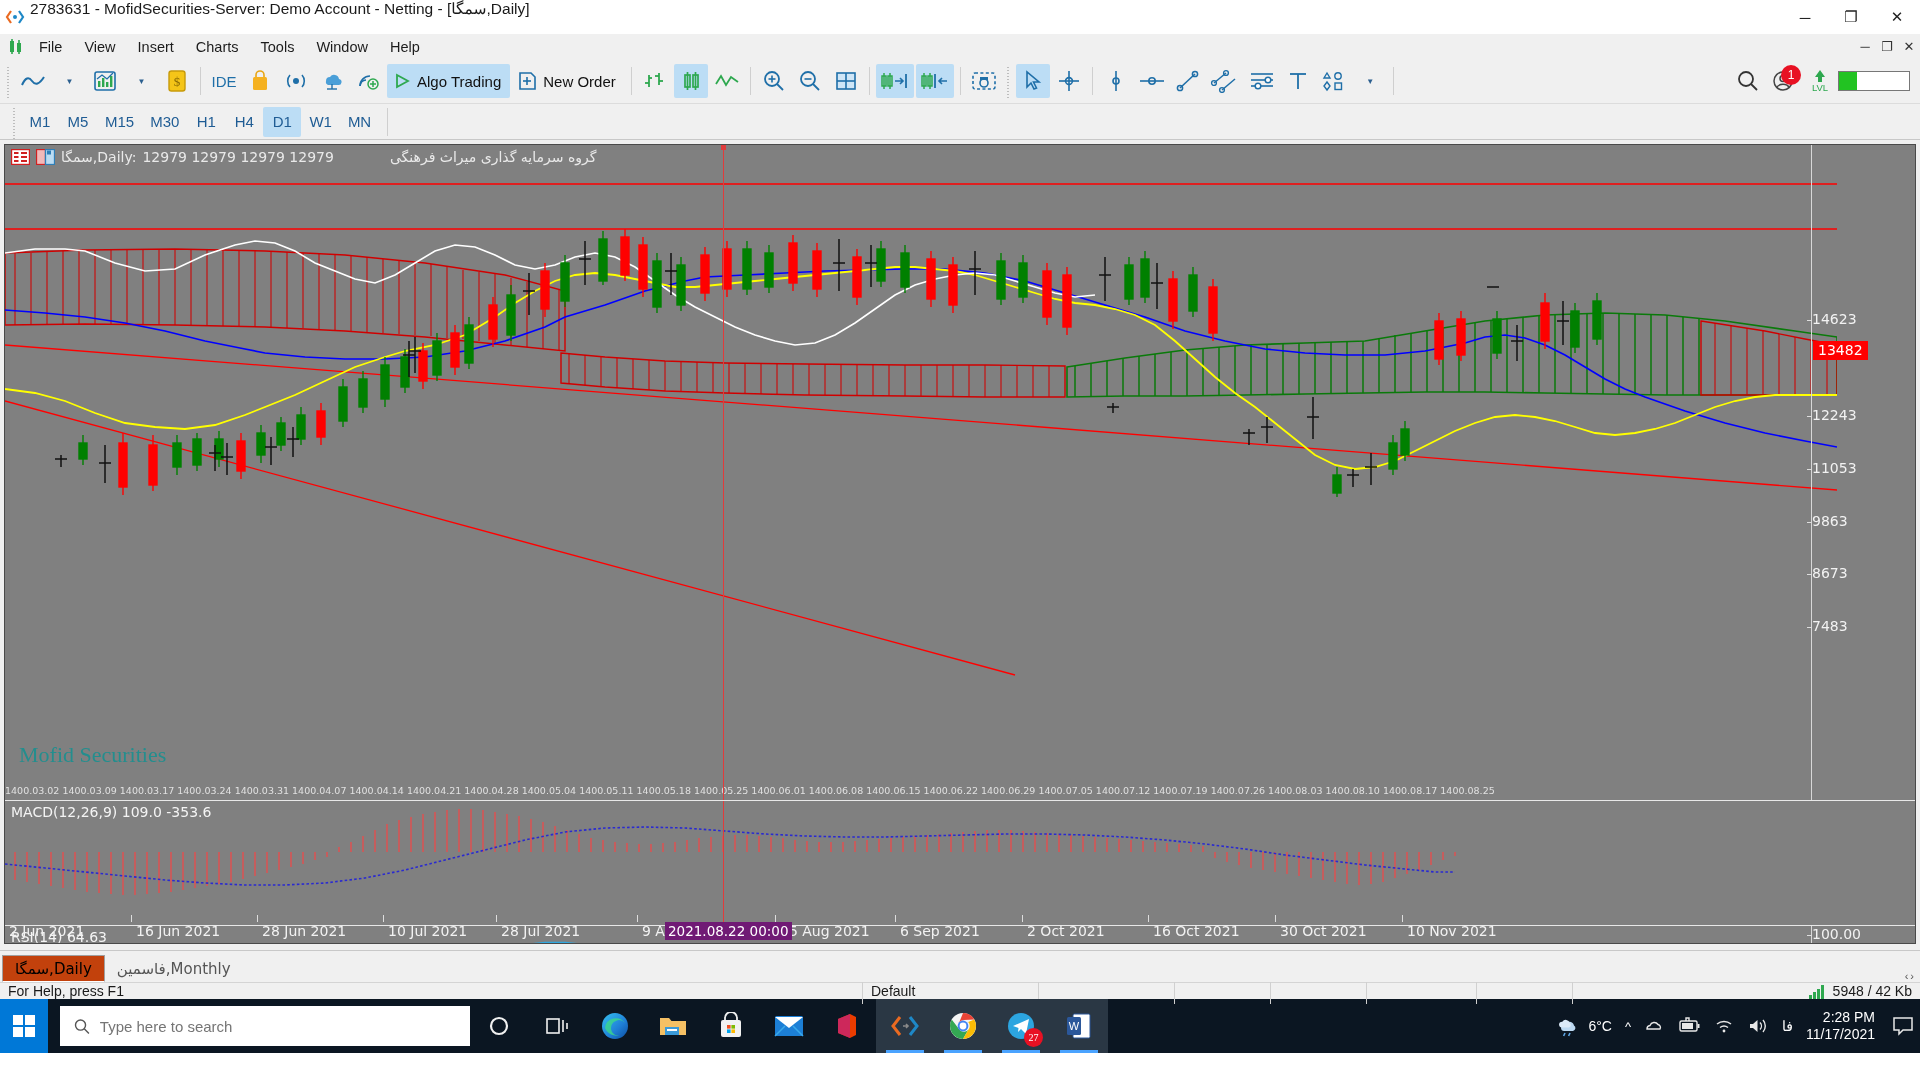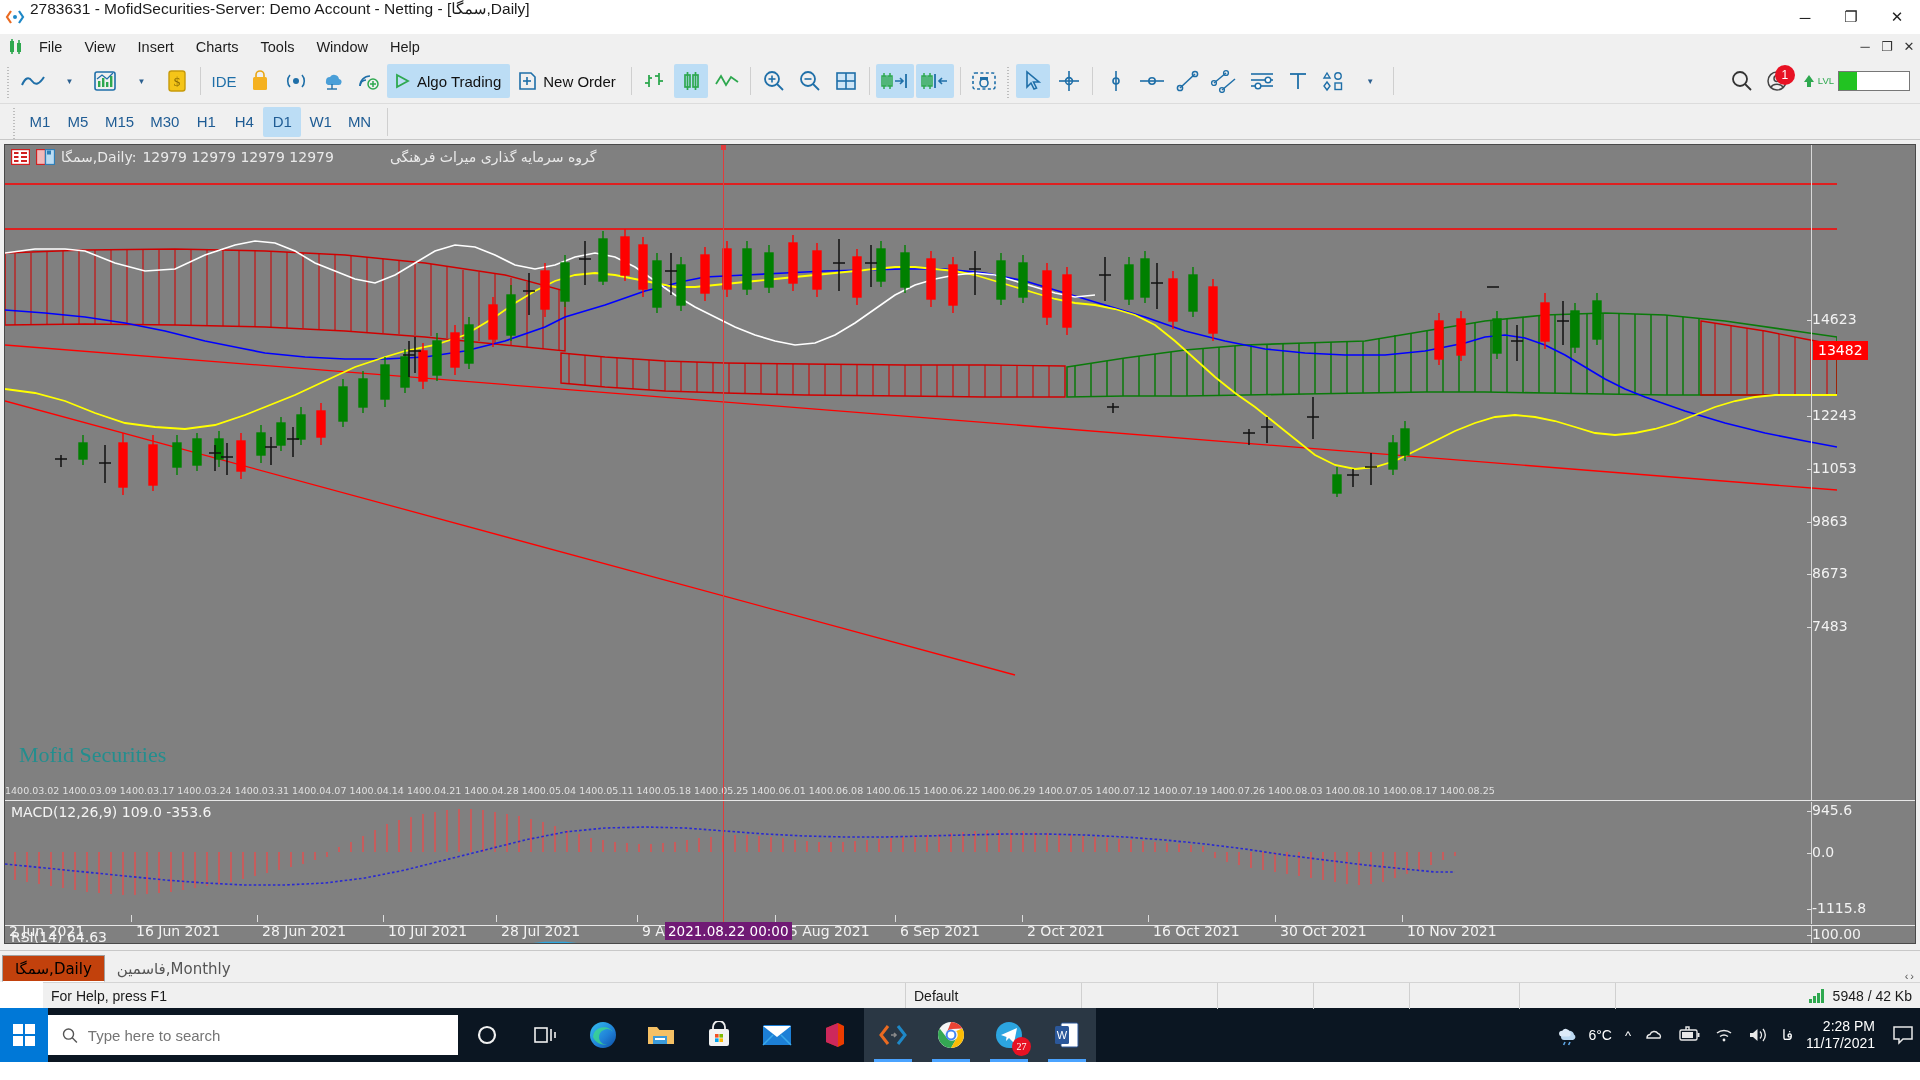--- a/index.html
+++ b/index.html
@@ -104,32 +104,32 @@
   .tabbar { height:32px; background:#f0f0f0; display:flex; align-items:flex-end;
             border-top:1px solid #c8c8c8; padding-left:2px; position:relative; }
   .ctab { height:27px; display:flex; align-items:center; padding:0 12px; font-size:15px;
           color:#555; font-family:"DejaVu Sans", sans-serif; cursor:default; }
   .ctab.active { background:#c2410c; border:1px solid #a0a0a0; border-bottom:1px solid #fff;
                  color:#000; }
   .tabarrows { margin-left:auto; display:flex; align-items:center; gap:2px; padding-right:6px;
                color:#555; font-size:11px; }
 
   
-  .statusbar { height:26px; background:#f0f0f0; display:flex; align-items:center;
-               border-top:1px solid #d4d4d4; font-size:14px; color:#1a1a1a;margin-left:43px; }
+  .statusbar { height:17px; background:#f0f0f0; display:flex; align-items:center;
+               border-top:1px solid #d4d4d4; font-size:14px; color:#1a1a1a; }
   .sb-cell { height:26px; display:flex; align-items:center; padding:0 8px;
              border-left:1px solid #d0d0d0; }
   .sb-first { padding-left:8px; }
 
   
   .taskbar { height:54px; background:#0b1622; display:flex; align-items:center; color:#fff; }
   .startbtn { width:48px; height:54px; background:#0078d7; display:flex;
               align-items:center; justify-content:center; }
   .searchbox { width:410px; height:40px; background:#ffffff; border-radius:0;
-               display:flex; align-items:center; gap:10px; padding:0 14px; margin-left:0; }
+               display:flex; align-items:center; gap:10px; padding:0 14px; margin-left:12px; }
   .searchbox input { border:none; outline:none; font-size:15px; color:#3b3b3b; width:100%;
                      font-family:"Liberation Sans", sans-serif; background:transparent; }
   .tbicon { width:58px; height:54px; display:flex; align-items:center; justify-content:center;
             position:relative; }
   .tbicon.running { background:#2a3744; }
   .tbicon.running::after { content:''; position:absolute; bottom:0; left:10px; right:10px;
                            height:3px; background:#4aa3ff; }
   .tray { margin-left:auto; display:flex; align-items:center; gap:13px; padding-right:6px;
           font-size:14px; }
   .clock { display:flex; flex-direction:column; align-items:flex-end; line-height:1.25;
@@ -429,21 +429,21 @@
     </svg>
   </div>
   <div class="tbtn" style="position:relative;">
     <svg width="26" height="24" viewBox="0 0 26 24">
       <circle cx="12" cy="12" r="9" fill="none" stroke="#444" stroke-width="1.5"></circle>
       <circle cx="12" cy="9.5" r="3" fill="none" stroke="#444" stroke-width="1.5"></circle>
       <path d="M5.5 19 a7 6 0 0 1 13 0" fill="none" stroke="#444" stroke-width="1.5"></path>
     </svg>
     <span class="badge" style="width:20px;height:20px;right:0;top:1px;font-size:12px;">1</span>
   </div>
-  <div class="tbtn" style="flex-direction:row;gap:0;text-align:right;">
+  <div class="tbtn" style="flex-direction:column;gap:0;text-align:right;">
     <svg width="18" height="14" viewBox="0 0 18 14">
         <path d="M9 1 L14 8 H11 V13 H7 V8 H4 Z" fill="#2ea84f"></path>
       </svg>
     <span style="font-size:9.5px;color:#2ea84f;line-height:1;">LVL</span>
   </div>
   <div style="width:72px;height:20px;border:1px solid #777;background:#fff;display:flex;margin-right:10px;">
     <div style="width:18px;background:#22c322;"></div>
   </div>
 </div>
 
@@ -999,25 +999,20 @@
     <polyline points="0,82 20,84 40,86 60,88 80,86 100,82 110,78 120,70 140,64 160,60
                       180,58 200,56 220,56 240,54 260,50 280,46 300,44 320,42 340,40 360,38
                       380,36 400,34 420,32 440,30 460,28 480,26 500,24 520,22 540,20 560,20
                       580,22 600,24 620,27 640,30 660,32 680,34 700,36 720,37 740,38 760,37
                       780,35 800,33 820,32 840,33 860,34 880,34 900,33 920,32 940,32 960,33
                       980,34 1000,34 1020,35 1040,36 1060,38 1080,40 1100,42 1120,44 1140,46
                       1160,48 1180,50 1200,52 1220,54 1240,56 1260,57 1280,58 1300,58 1320,58
                       1340,57 1360,56 1380,54 1400,52 1420,48 1440,44 1450,40 1460,36" fill="none" stroke="#30a8e0" stroke-width="2.4"></polyline>
   </svg>
 
-  <div class="pricecol" style="top:657px;height:122px;">
-    <div class="ptick" style="top:0px;">945.6</div>
-    <div class="ptick" style="top:42px;">0.0</div>
-    <div class="ptick" style="top:98px;">-1115.8</div>
-  </div>
   <div class="pricecol" style="top:781px;height:110px;">
     <div class="ptick" style="top:0px;">100.00</div>
 
   </div>
 
   <div class="crosshair-v" style="left:718px;"></div>
   <div class="crosshair-dot" style="left:716px;top:0px;"></div>
 
   <div class="datecol">
     <div class="dtick" style="left:4px;">2 Jun 2021</div>

